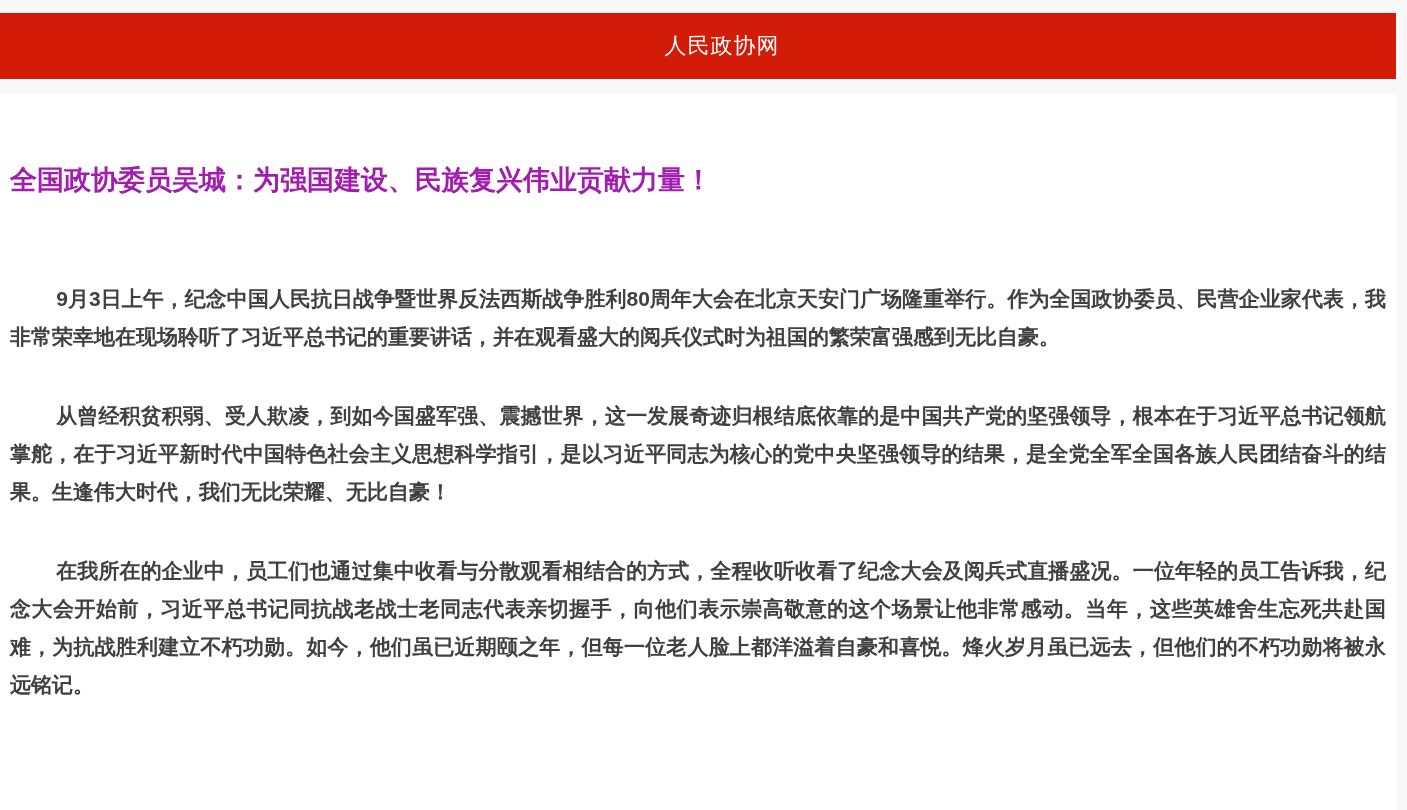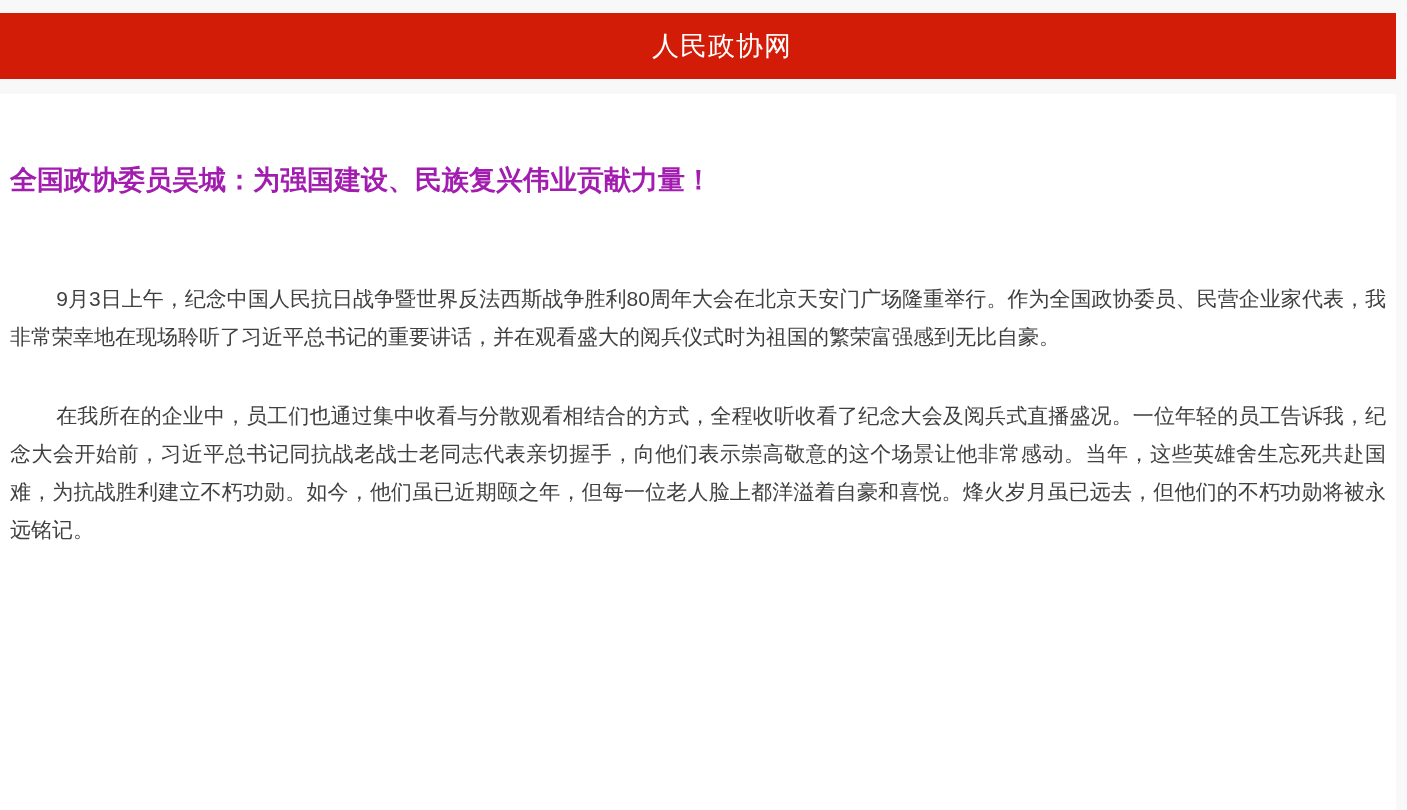--- a/index.html
+++ b/index.html
@@ -28,21 +28,21 @@
     left: 0;
     width: 1396px;
     height: 66px;
     background: #d21c08;
     display: flex;
     align-items: center;
     justify-content: center;
   }
   .site-banner-title {
     color: #ffffff;
-    font-size: 27px;
+    font-size: 22px;
     letter-spacing: 1px;
     cursor: pointer;
     margin-left: 48px;
   }
   .content-panel {
     position: absolute;
     top: 94px;
     left: 0;
     width: 1396px;
     height: 716px;
@@ -63,38 +63,40 @@
     margin-top: 82px;
   }
   .article-paragraph {
     margin: 0 0 41px 0;
     font-size: 21px;
     line-height: 38px;
     color: #404040;
     text-align: justify;
     text-indent: 2.2em;
     font-family: "Liberation Sans", sans-serif;
+    font-weight: bold;
   }
   .article-paragraph:last-child {
     margin-bottom: 0;
   }
 </style>
 </head>
 <body>
 
 <div class="viewport">
   <div class="page-col">
 
     <div class="site-banner">
       <span class="site-banner-title">人民政协网</span>
     </div>
 
     <div class="content-panel">
       <h1 class="article-headline">全国政协委员吴城：为强国建设、民族复兴伟业贡献力量！</h1>
 
       <div class="article-body">
         <p class="article-paragraph">9月3日上午，纪念中国人民抗日战争暨世界反法西斯战争胜利80周年大会在北京天安门广场隆重举行。作为全国政协委员、民营企业家代表，我非常荣幸地在现场聆听了习近平总书记的重要讲话，并在观看盛大的阅兵仪式时为祖国的繁荣富强感到无比自豪。</p>
+        <p class="article-paragraph">从曾经积贫积弱、受人欺凌，到如今国盛军强、震撼世界，这一发展奇迹归根结底依靠的是中国共产党的坚强领导，根本在于习近平总书记领航掌舵，在于习近平新时代中国特色社会主义思想科学指引，是以习近平同志为核心的党中央坚强领导的结果，是全党全军全国各族人民团结奋斗的结果。生逢伟大时代，我们无比荣耀、无比自豪！</p>
         <p class="article-paragraph">在我所在的企业中，员工们也通过集中收看与分散观看相结合的方式，全程收听收看了纪念大会及阅兵式直播盛况。一位年轻的员工告诉我，纪念大会开始前，习近平总书记同抗战老战士老同志代表亲切握手，向他们表示崇高敬意的这个场景让他非常感动。当年，这些英雄舍生忘死共赴国难，为抗战胜利建立不朽功勋。如今，他们虽已近期颐之年，但每一位老人脸上都洋溢着自豪和喜悦。烽火岁月虽已远去，但他们的不朽功勋将被永远铭记。</p>
       </div>
     </div>
 
   </div>
 </div>
 
 </body></html>

